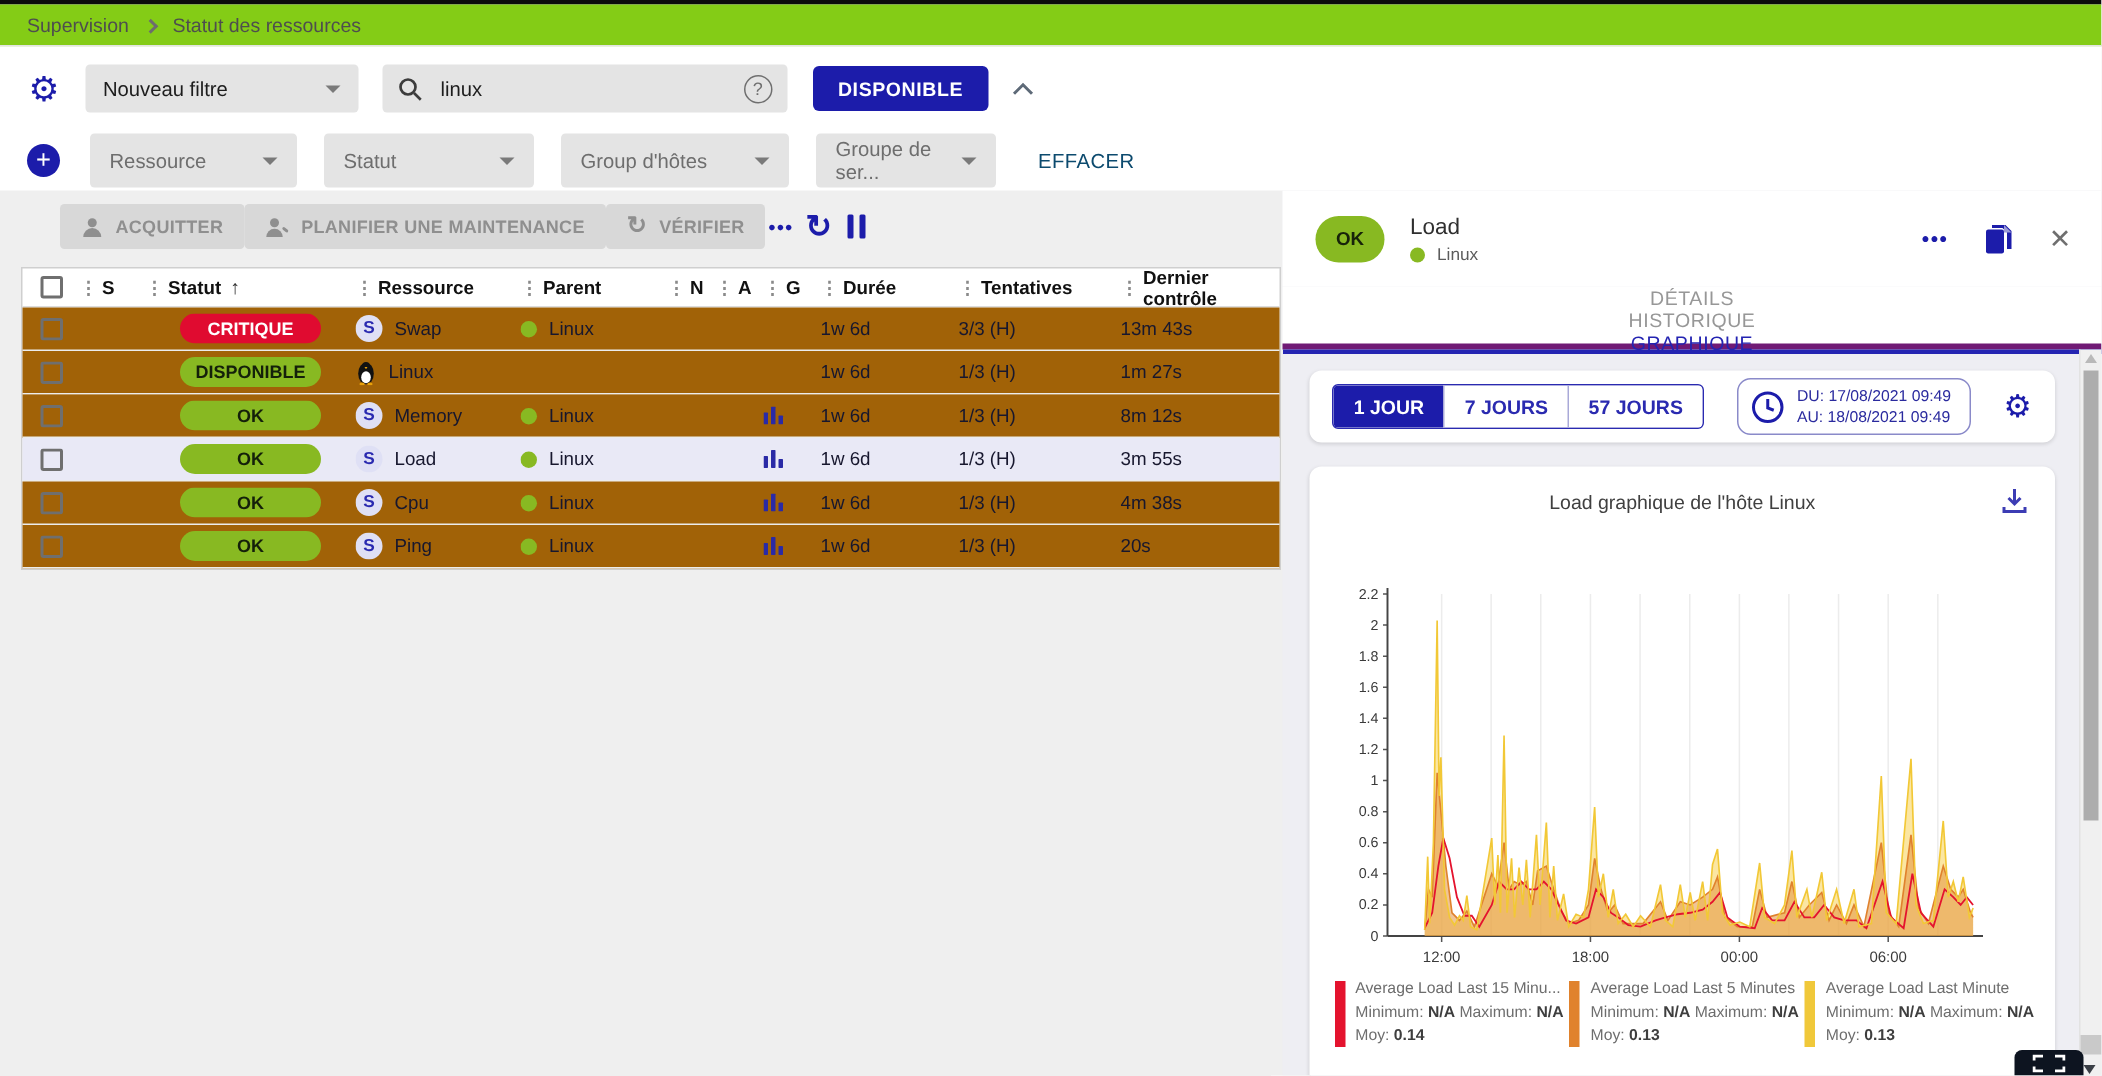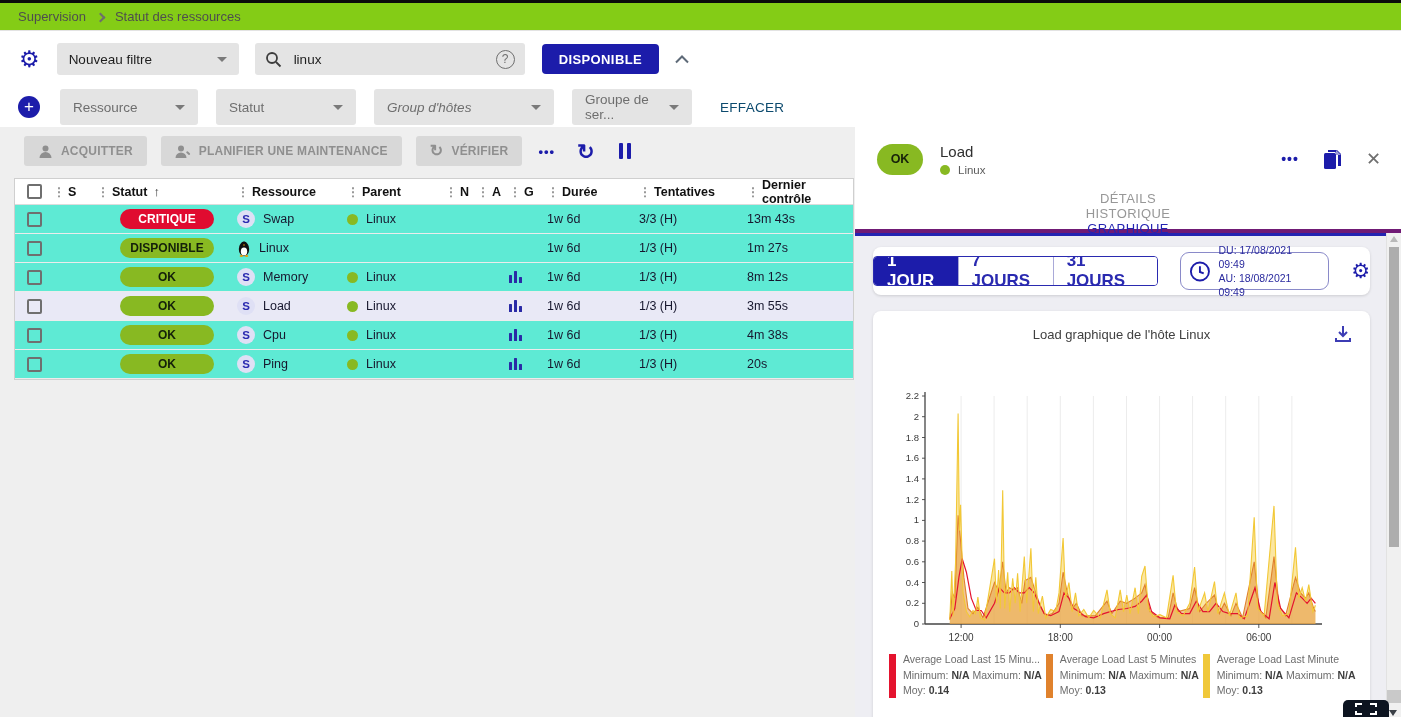--- a/index.html
+++ b/index.html
@@ -18,37 +18,37 @@
   .select-filter { width:182px; height:32px; background:#e4e4e4; border-radius:3px; margin-left:17px; display:flex; align-items:center; justify-content:space-between; padding:0 12px; font-size:13.5px; color:#1d1d1d; cursor:pointer; }
   .caret { width:0;height:0;border-left:5px solid transparent;border-right:5px solid transparent;border-top:5px solid #7a7a7a; }
   .searchbox { width:270px; height:32px; background:#e4e4e4; border-radius:3px; margin-left:16px; display:flex; align-items:center; padding:0 10px; }
   .search-val { flex:1; font-size:13.5px; color:#1d1d1d; margin-left:12px; }
   .help-icon { width:19px; height:19px; border:1.7px solid #6f6f6f; border-radius:50%; color:#6f6f6f; font-size:12px; display:flex; align-items:center; justify-content:center; }
   .btn-search { height:30px; margin-left:17px; background:#1c1caa; color:#fff; border:none; border-radius:4px; padding:0 17px; font-size:13px; font-weight:bold; letter-spacing:.4px; font-family:inherit; cursor:pointer; }
   .collapse { margin-left:16px; cursor:pointer; display:flex; }
   .frow2 { display:flex; align-items:center; margin-top:13px; padding-left:18px; }
   .plus-circle { width:22px; height:22px; border-radius:50%; background:#1c1caa; color:#fff; font-size:17px; display:flex; align-items:center; justify-content:center; cursor:pointer; flex:none; }
   .criteria { height:36px; background:#e4e4e4; border-radius:3px; margin-left:18px; display:flex; align-items:center; justify-content:space-between; padding:0 13px; font-size:13.5px; color:#6e6e6e; cursor:pointer; }
-  .c0{width:138px;margin-left:20px;} .c1{width:150px;} .c2{width:140px;} .c3{width:180px;font-style:italic;} .c4{width:120px;}
+  .c0{width:138px;margin-left:20px;} .c1{width:150px;} .c2{width:140px;} .c3{width:152px;} .c4{width:120px;}
   .effacer { margin-left:28px; color:#0c4a6e; font-size:13.5px; letter-spacing:.3px; cursor:pointer; }
 
   
   .content { position:absolute; top:127px; left:0; right:0; bottom:0; background:#efefef; display:flex; }
   .listing { width:855px; position:relative; flex:none; }
-  .toolbar { display:flex; align-items:center; padding-left:24px; height:48px; gap:14px; }
+  .toolbar { display:flex; align-items:center; padding-left:40px; height:48px; gap:0; }
   .tbtn { height:30px; background:#d8d8d8; color:#8f8f8f; font-size:12px; font-weight:bold; letter-spacing:.2px; border:none; border-radius:3px; display:flex; align-items:center; gap:8px; padding:0 14px; font-family:inherit; }
   .tbtn svg { flex:none; }
   .more-dots { color:#1c1caa; font-weight:bold; font-size:13px; letter-spacing:1px; margin-left:2px; cursor:pointer; }
   .refresh { color:#1c1caa; font-size:21px; font-weight:bold; line-height:1; margin-left:8px; cursor:pointer; }
   .pause { display:flex; gap:4px; margin-left:10px; cursor:pointer; }
   .pause i { width:4px; height:16px; background:#1c1caa; border-radius:1px; }
 
   .table { position:absolute; top:51px; left:14px; width:840px; background:#fff; border:1px solid #cfcfcf; }
   .thead { display:flex; align-items:center; height:26px; border-bottom:1px solid #dcdcdc; font-weight:bold; font-size:12.5px; color:#111; }
-  .trow { display:flex; align-items:center; height:29px; border-bottom:1px solid #ececec; background:#5eead4; }
+  .trow { display:flex; align-items:center; height:29px; border-bottom:1px solid #ececec; background:#a16207; }
   .trow.selected { background:#e9e9f6; }
   .cell { display:flex; align-items:center; overflow:hidden; white-space:nowrap; }
   .hcell { display:flex; align-items:center; }
   .dots { color:#8a8a8a; font-weight:bold; font-size:12px; margin-right:3px; }
   .c-check{width:38px; justify-content:center;} .c-s{width:44px;} .c-status{width:140px; justify-content:center;}
   .c-res{width:110px;} .c-parent{width:98px;} .c-n{width:32px;} .c-a{width:32px;} .c-g{width:38px;}
   .c-dur{width:92px;} .c-try{width:108px;} .c-last{flex:1;}
   .checkbox { width:15px; height:15px; border:2px solid #6f6f6f; border-radius:2px; cursor:pointer; }
   .sort-arrow { font-size:13px; margin-left:6px; color:#333; }
   .pill { width:94px; height:20px; border-radius:11px; display:flex; align-items:center; justify-content:center; font-size:12px; font-weight:bold; }
@@ -73,31 +73,31 @@
   .ph-sub span { font-size:11.5px; color:#5c5c5c; }
   .ph-icons { display:flex; align-items:center; gap:24px; }
   .p-dots { color:#1c1caa; font-weight:bold; font-size:14px; letter-spacing:1px; cursor:pointer; }
   .close-x { color:#6f6f6f; font-size:18px; cursor:pointer; }
   .tabs { background:#fff; height:42px; display:flex; border-bottom:4px solid #701a75;flex-direction:column; }
   .tab { flex:1; display:flex; align-items:center; justify-content:center; font-size:13px; letter-spacing:.4px; color:#979797; cursor:pointer; }
   .tab.active { color:#2424b2; box-shadow:inset 0 -3px 0 #2424b2; }
   .panel-body { position:absolute; top:106px; left:0; right:15px; bottom:0; overflow:hidden; padding:14px 16px 0 18px; }
   .controls-card { background:#fff; border-radius:8px; height:48px; box-shadow:0 1px 3px rgba(0,0,0,.14); display:flex; align-items:center; justify-content:center; gap:22px; }
   .period-group { display:flex; height:30px; border:1px solid #2a2ab0; border-radius:4px; overflow:hidden; }
-  .period { display:flex; align-items:center; padding:0 13px; font-size:17px; font-weight:bold; color:#2a2ab0; border-left:1px solid #a9a9d8; cursor:pointer; background:#fff; }
+  .period { display:flex; align-items:center; padding:0 13px; font-size:13px; font-weight:bold; color:#2a2ab0; border-left:1px solid #a9a9d8; cursor:pointer; background:#fff; }
   .period:first-child { border-left:none; }
   .period.active { background:#1c1caa; color:#fff; }
   .date-box { height:38px; border:1px solid #8a8ac9; border-radius:9px; display:flex; align-items:center; gap:8px; padding:0 12px 0 8px; cursor:pointer; }
   .date-lines { font-size:10.5px; color:#2a2a9e; line-height:14px; }
   .pgear { color:#1c1caa; font-size:21px; cursor:pointer; }
   .chart-card { background:#fff; border-radius:8px; margin-top:16px; box-shadow:0 1px 3px rgba(0,0,0,.14); height:480px; position:relative; padding:16px 10px 0; }
   .chart-title { text-align:center; font-size:13px; color:#404040; }
   .dl-icon { position:absolute; right:18px; top:14px; cursor:pointer; }
   #load-chart { display:block; margin-top:46px; }
-  .legend { display:flex; margin-top:2px; padding-left:6px; }
+  .legend { display:flex; margin-top:2px; padding-left:6px;justify-content:flex-end; }
   .legend-item { display:flex; gap:7px; width:33.3%; cursor:pointer; }
   .legend-bar { width:7px; height:44px; margin-top:2px; flex:none; }
   .legend-text { font-size:10.5px; color:#6d6d6d; line-height:15.5px; white-space:nowrap; }
   .legend-text b { color:#3e3e3e;margin-top:48px; }
 
   .panel-scroll { position:absolute; top:106px; right:0; bottom:0; width:15px; background:#f0f0f0; border-left:1px solid #e2e2e2; }
   .scroll-up { position:absolute; top:3px; left:3px; width:0; height:0; border-left:4px solid transparent; border-right:4px solid transparent; border-bottom:6px solid #b9b9b9; }
   .scroll-thumb { position:absolute; top:14px; left:2px; width:10px; height:300px; background:#adadad; cursor:grab; }
   .scroll-block { position:absolute; bottom:14px; left:0; width:100%; height:13px; background:#c9c9c9; }
 
@@ -439,21 +439,21 @@
       <div class="tab">DÉTAILS</div>
       <div class="tab">HISTORIQUE</div>
       <div class="tab active">GRAPHIQUE</div>
     </div>
 
     <div class="panel-body">
       <div class="controls-card">
         <div class="period-group">
           <div class="period active">1 JOUR</div>
           <div class="period">7 JOURS</div>
-          <div class="period">31 JOURS</div>
+          <div class="period">57 JOURS</div>
         </div>
         <div class="date-box">
           <svg width="23" height="23" viewBox="0 0 23 23">
               <circle cx="11.5" cy="11.5" r="9.5" fill="none" stroke="#1c1caa" stroke-width="2"></circle>
               <polyline points="11.5,6 11.5,12 15.5,13.5" fill="none" stroke="#1c1caa" stroke-width="2"></polyline>
             </svg>
           <div class="date-lines">
             <div><span>DU:</span> <span>17/08/2021 09:49</span></div>
             <div><span>AU:</span> <span>18/08/2021 09:49</span></div>
           </div>

